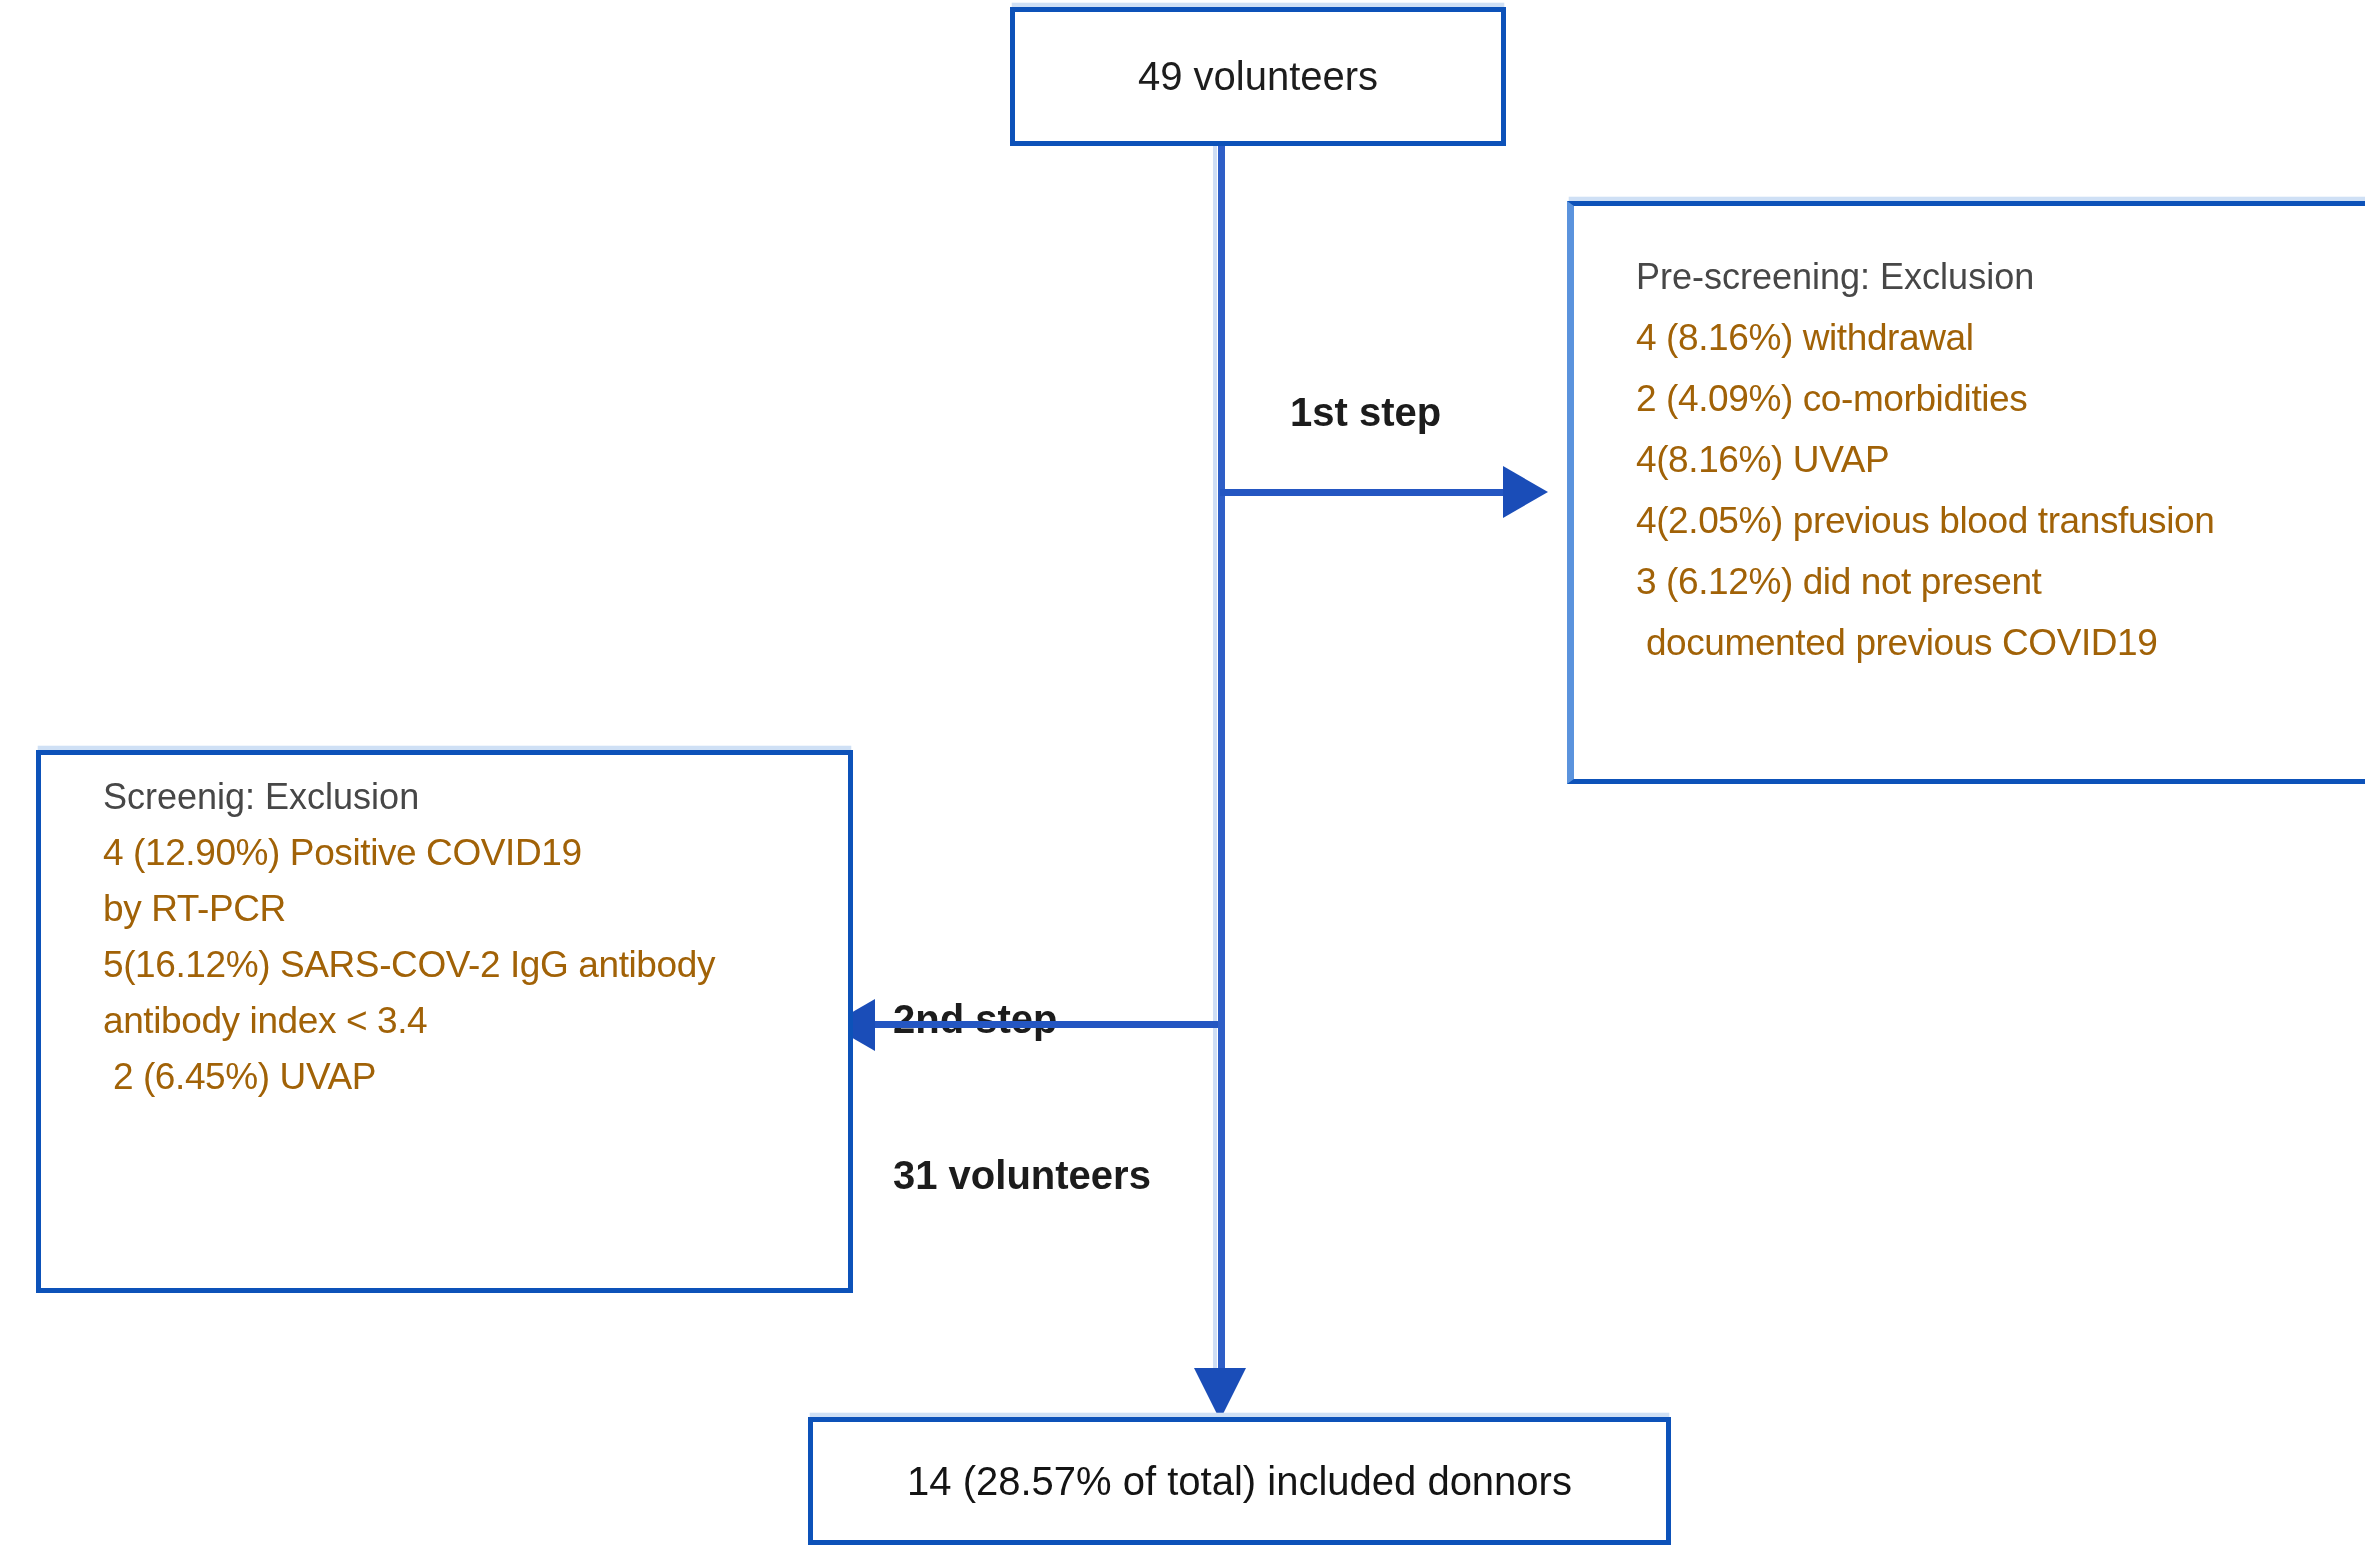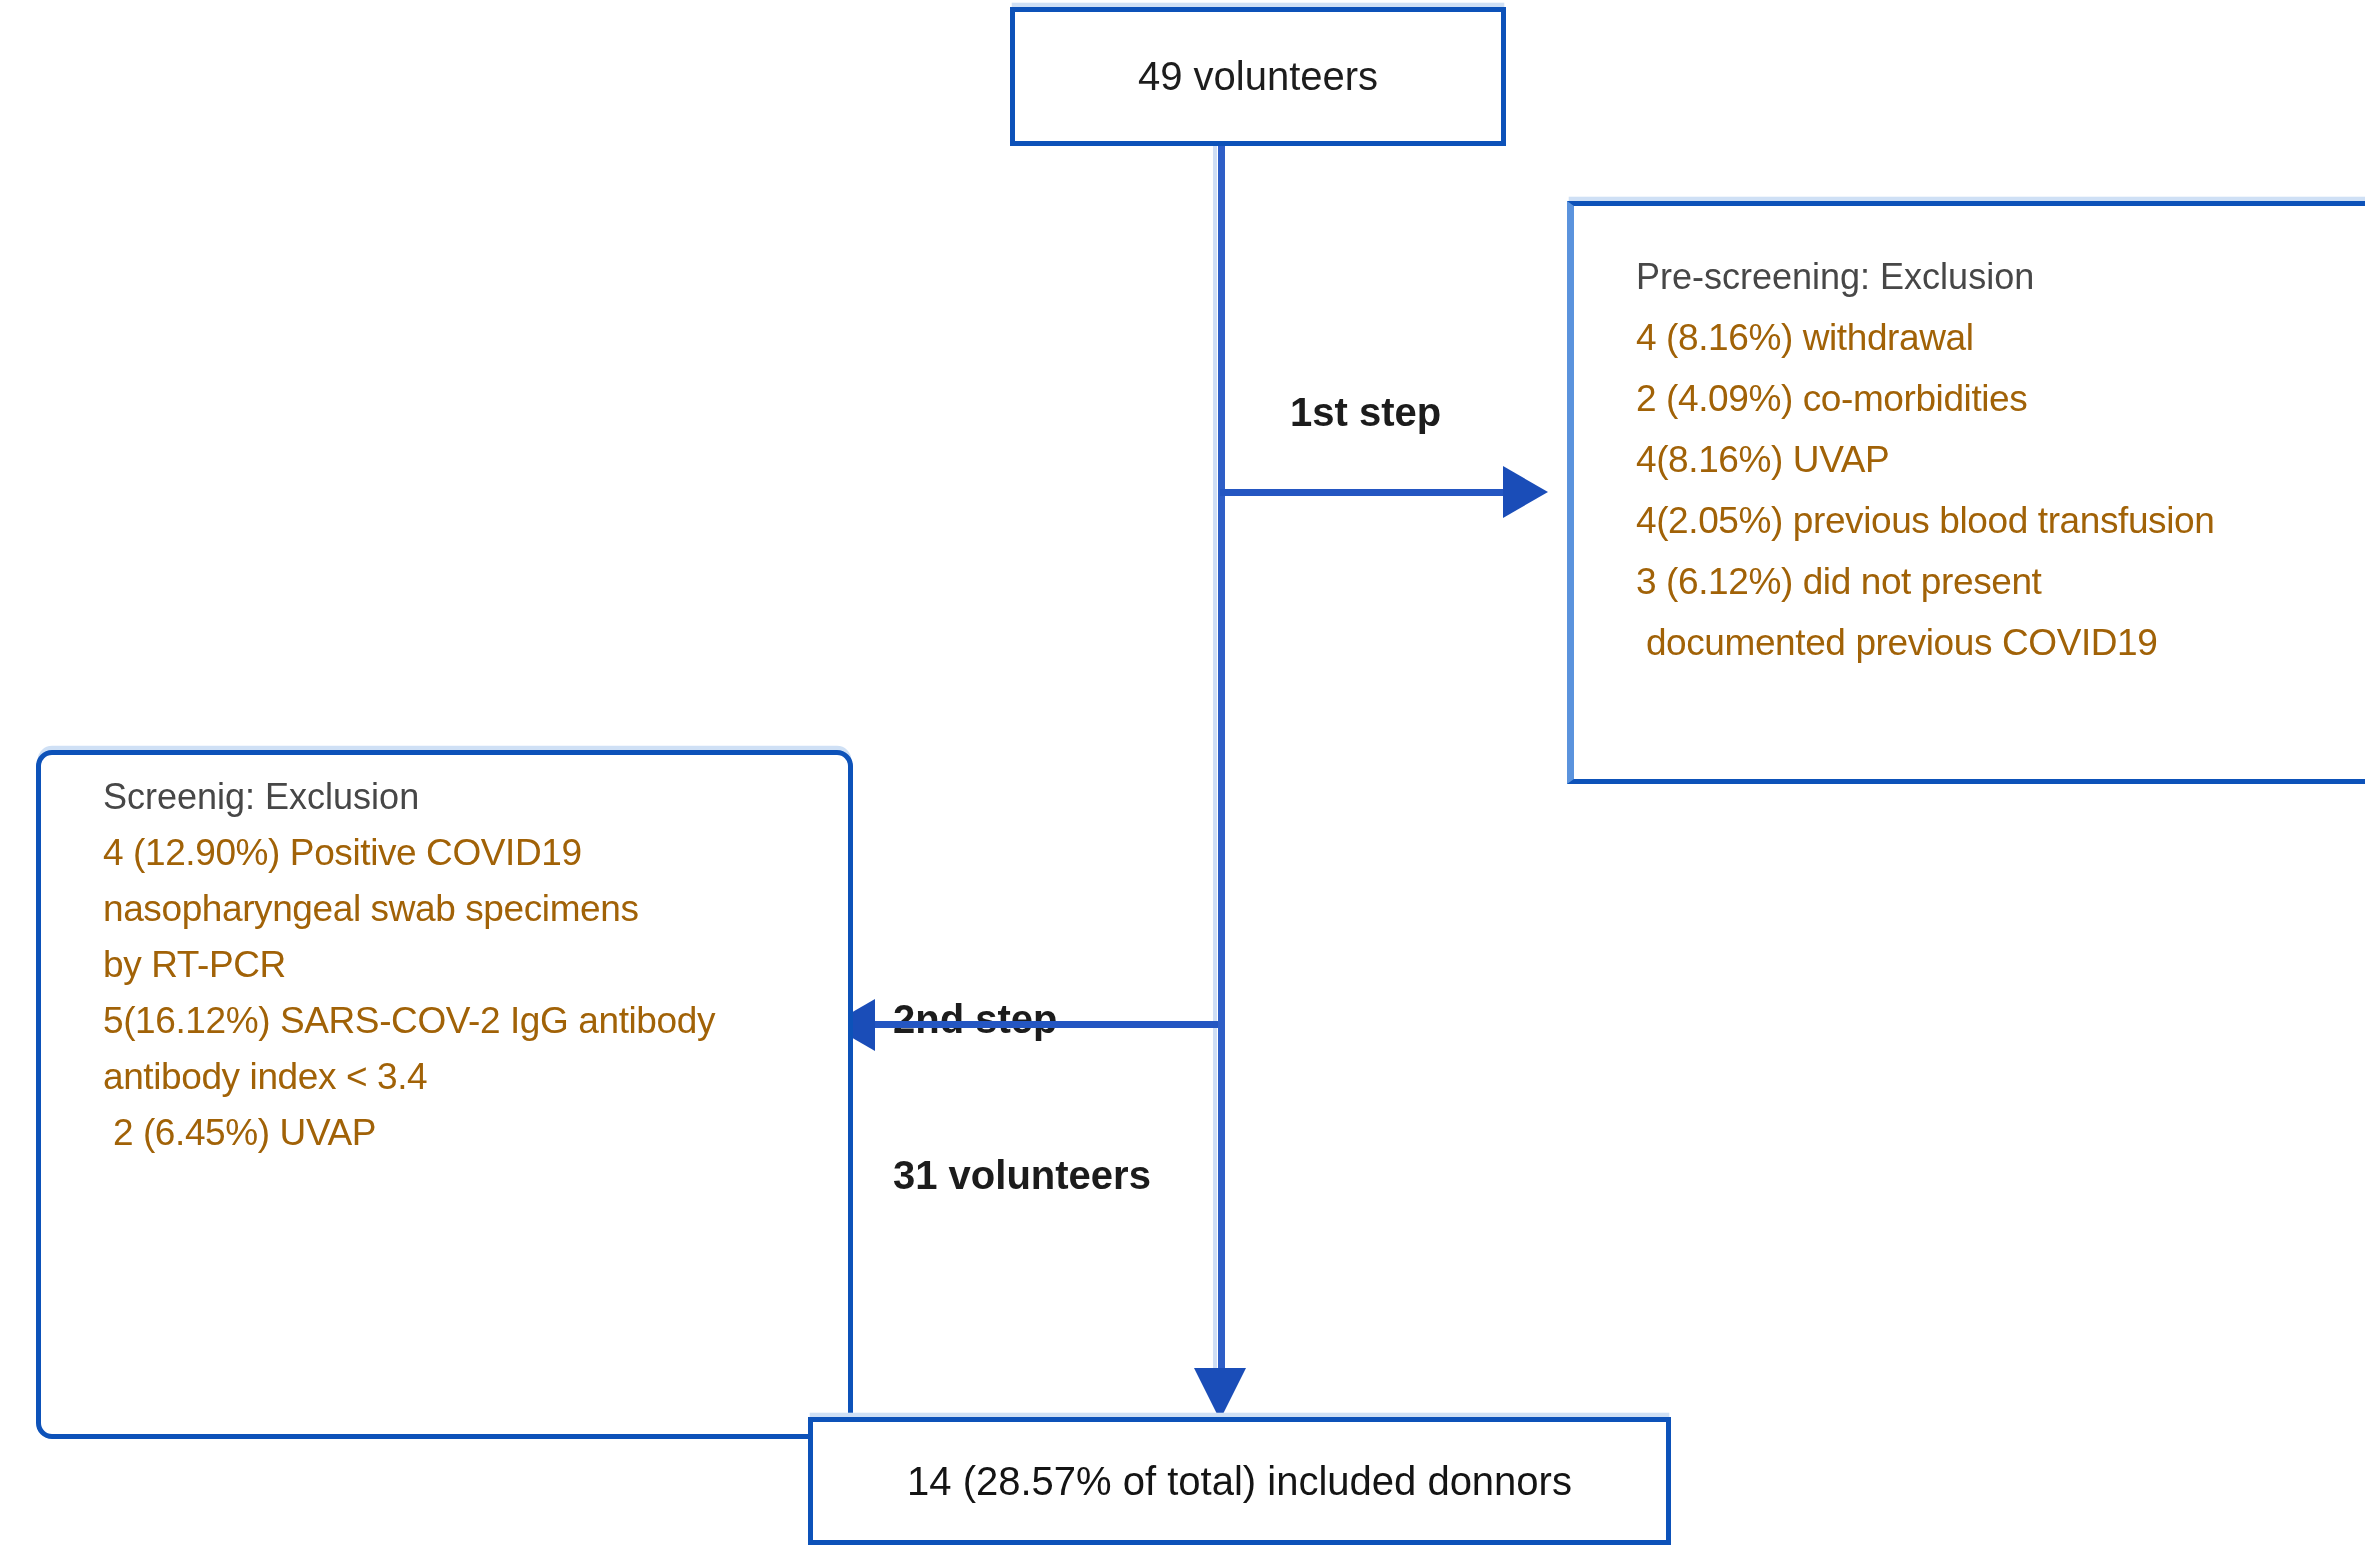--- a/index.html
+++ b/index.html
@@ -34,24 +34,23 @@
     display: flex; align-items: center; justify-content: center;
     font-size: 40px; color: #141414; text-align: center;
   }
   .right-box {
     left: 1545px; top: 201px; width: 813px; height: 583px;
     border-left: 7.8px solid #5b93dd;
     padding: 40px 10.4px 0 62px;
     line-height: 61px;
   }
   .left-box {
-    left: 14px; top: 750px; width: 817px; height: 689px;
+    left: 14px; top: 750px; width: 817px; height: 543px;
     padding: 14px 8.7px 0 62px;
     line-height: 56px;
-    border-radius: 16px;
   }
   .hdr {
     font-size: 36px;
     font-weight: 400;
     color: #474747;
     white-space: pre;
   }
   .line {
     font-size: 37px;
     font-weight: 400;
@@ -132,21 +131,20 @@
   <div class="step-label two">
     <div>2nd step</div>
     <div>31 volunteers</div>
   </div>
   <div class="h-line to-left"></div>
   <div class="arrow-head point-left"></div>
 
   <div class="box left-box">
     <div class="hdr">Screenig: Exclusion</div>
     <div class="line">4 (12.90%) Positive COVID19</div>
-    <div class="line">nasopharyngeal swab specimens</div>
     <div class="line">by RT-PCR</div>
     <div class="line">5(16.12%) SARS-COV-2 IgG antibody</div>
     <div class="line">antibody index &lt; 3.4</div>
     <div class="line"> 2 (6.45%) UVAP</div>
   </div>
 
   <div class="box bottom-box">
     <span>14 (28.57% of total) included donnors</span>
   </div>
 

